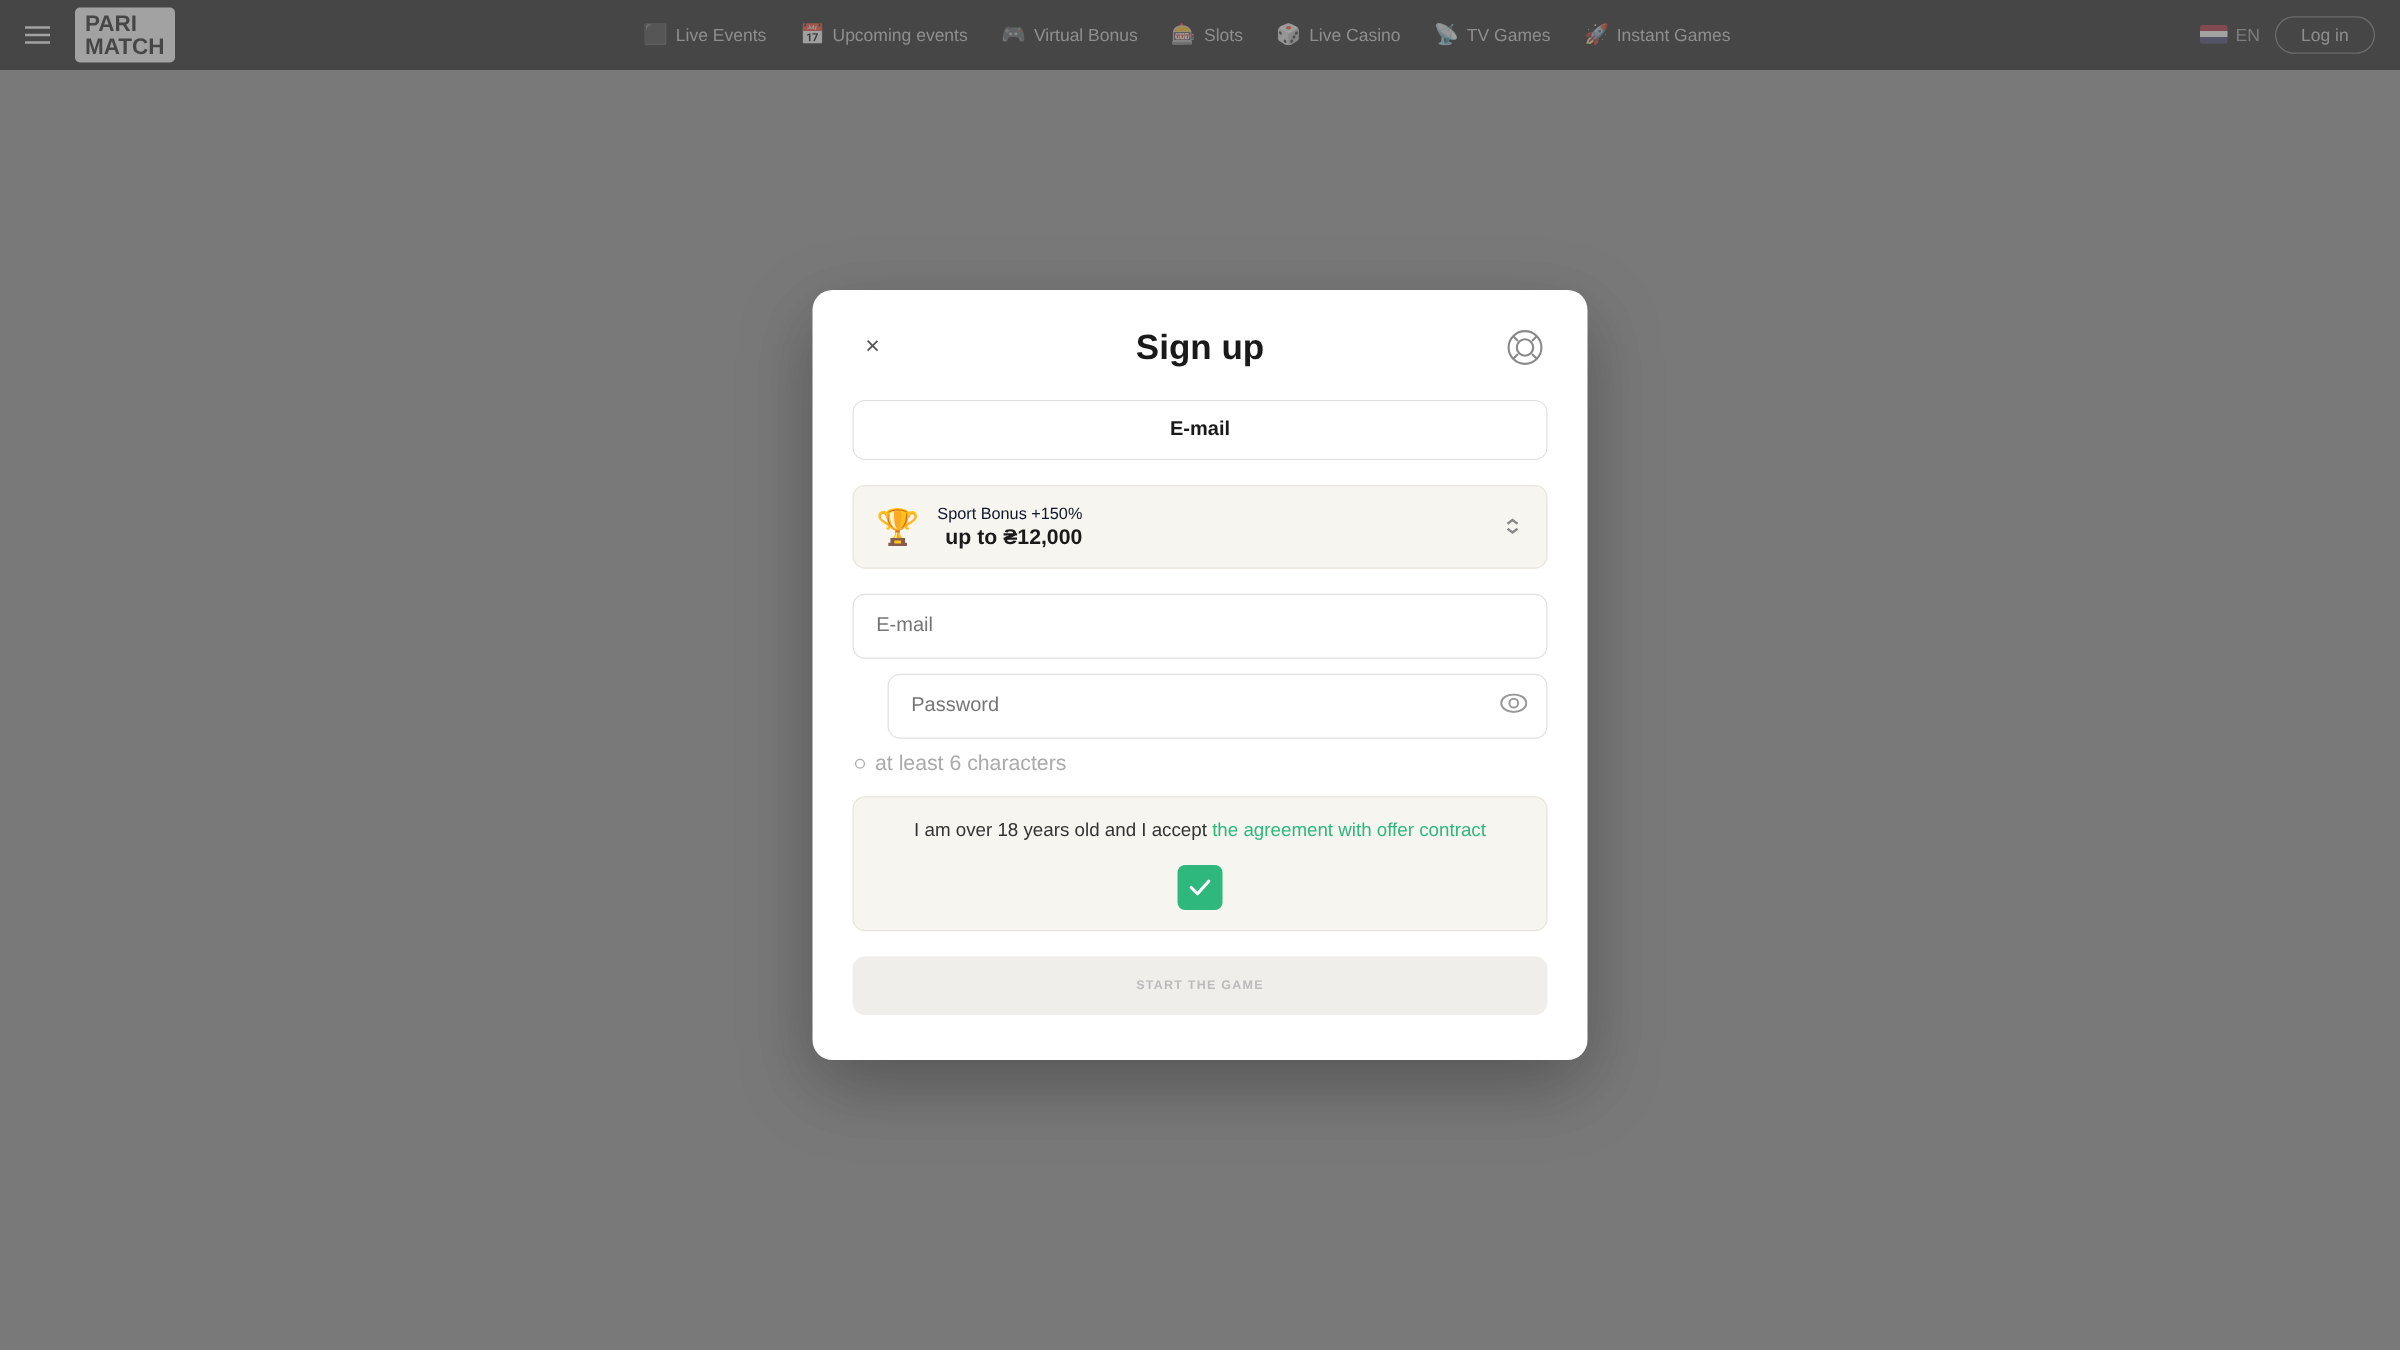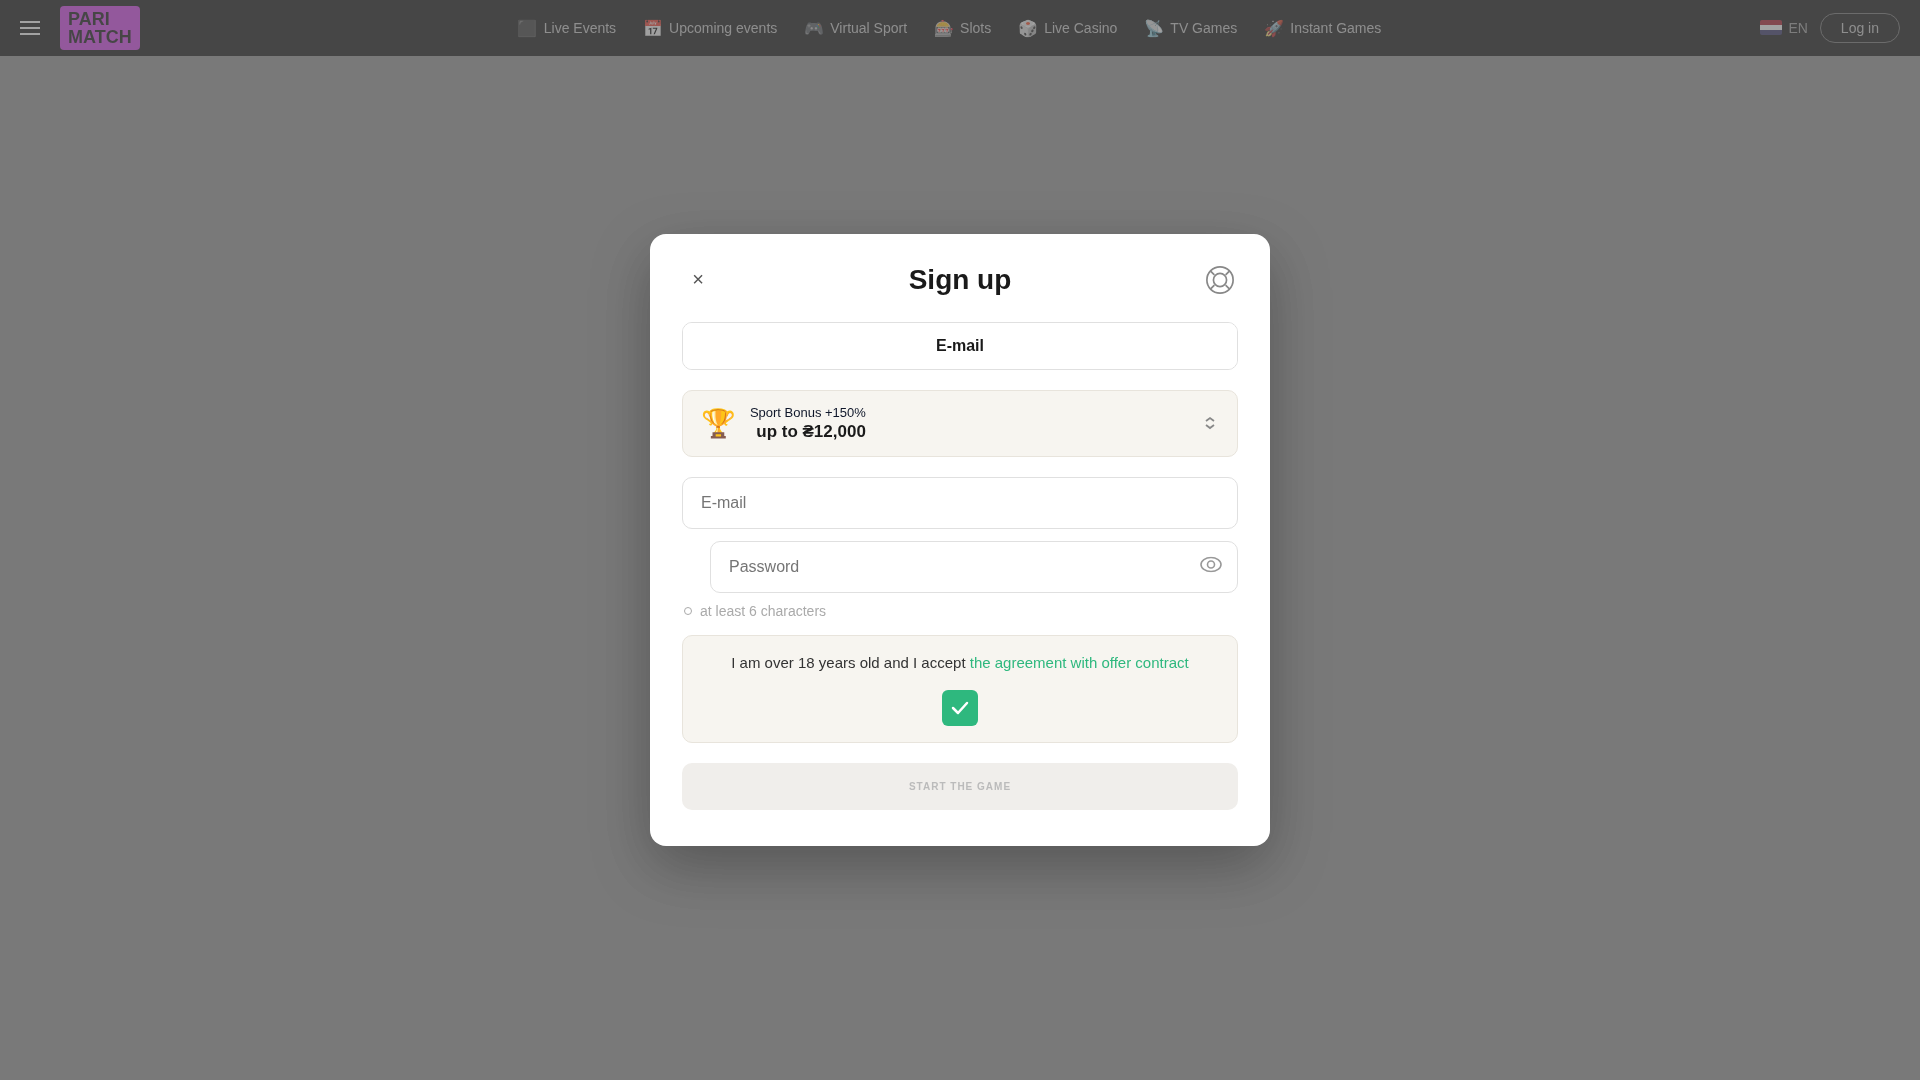--- a/index.html
+++ b/index.html
@@ -38,21 +38,21 @@
       display: block;
       width: 20px;
       height: 2px;
       background: #fff;
     }
     .logo {
       display: flex;
       align-items: center;
     }
     .logo-box {
-      background: #d946ef;
+      background: #ffffff;
       padding: 4px 8px;
       border-radius: 4px;
     }
     .logo-text {
       font-weight: 900;
       font-size: 18px;
       color: #1a1a1a;
       line-height: 1;
     }
     .logo-text span {
@@ -272,21 +272,21 @@
       cursor: pointer;
       color: #999;
       font-size: 18px;
     }
 
     .hint-text {
       display: flex;
       align-items: center;
       gap: 8px;
       color: #aaa;
-      font-size: 14px;
+      font-size: 17px;
       margin: 10px 0 16px 2px;
     }
     .hint-dot {
       width: 8px;
       height: 8px;
       border-radius: 50%;
       border: 1.5px solid #aaa;
       display: inline-block;
       flex-shrink: 0;
     }
@@ -372,21 +372,21 @@
     <a class="nav-link">
       <span class="nav-icon">⬛</span>
       <span>Live Events</span>
     </a>
     <a class="nav-link">
       <span class="nav-icon">📅</span>
       <span>Upcoming events</span>
     </a>
     <a class="nav-link">
       <span class="nav-icon">🎮</span>
-      <span>Virtual Sport</span>
+      <span>Virtual Bonus</span>
     </a>
     <a class="nav-link">
       <span class="nav-icon">🎰</span>
       <span>Slots</span>
     </a>
     <a class="nav-link">
       <span class="nav-icon">🎲</span>
       <span>Live Casino</span>
     </a>
     <a class="nav-link">

